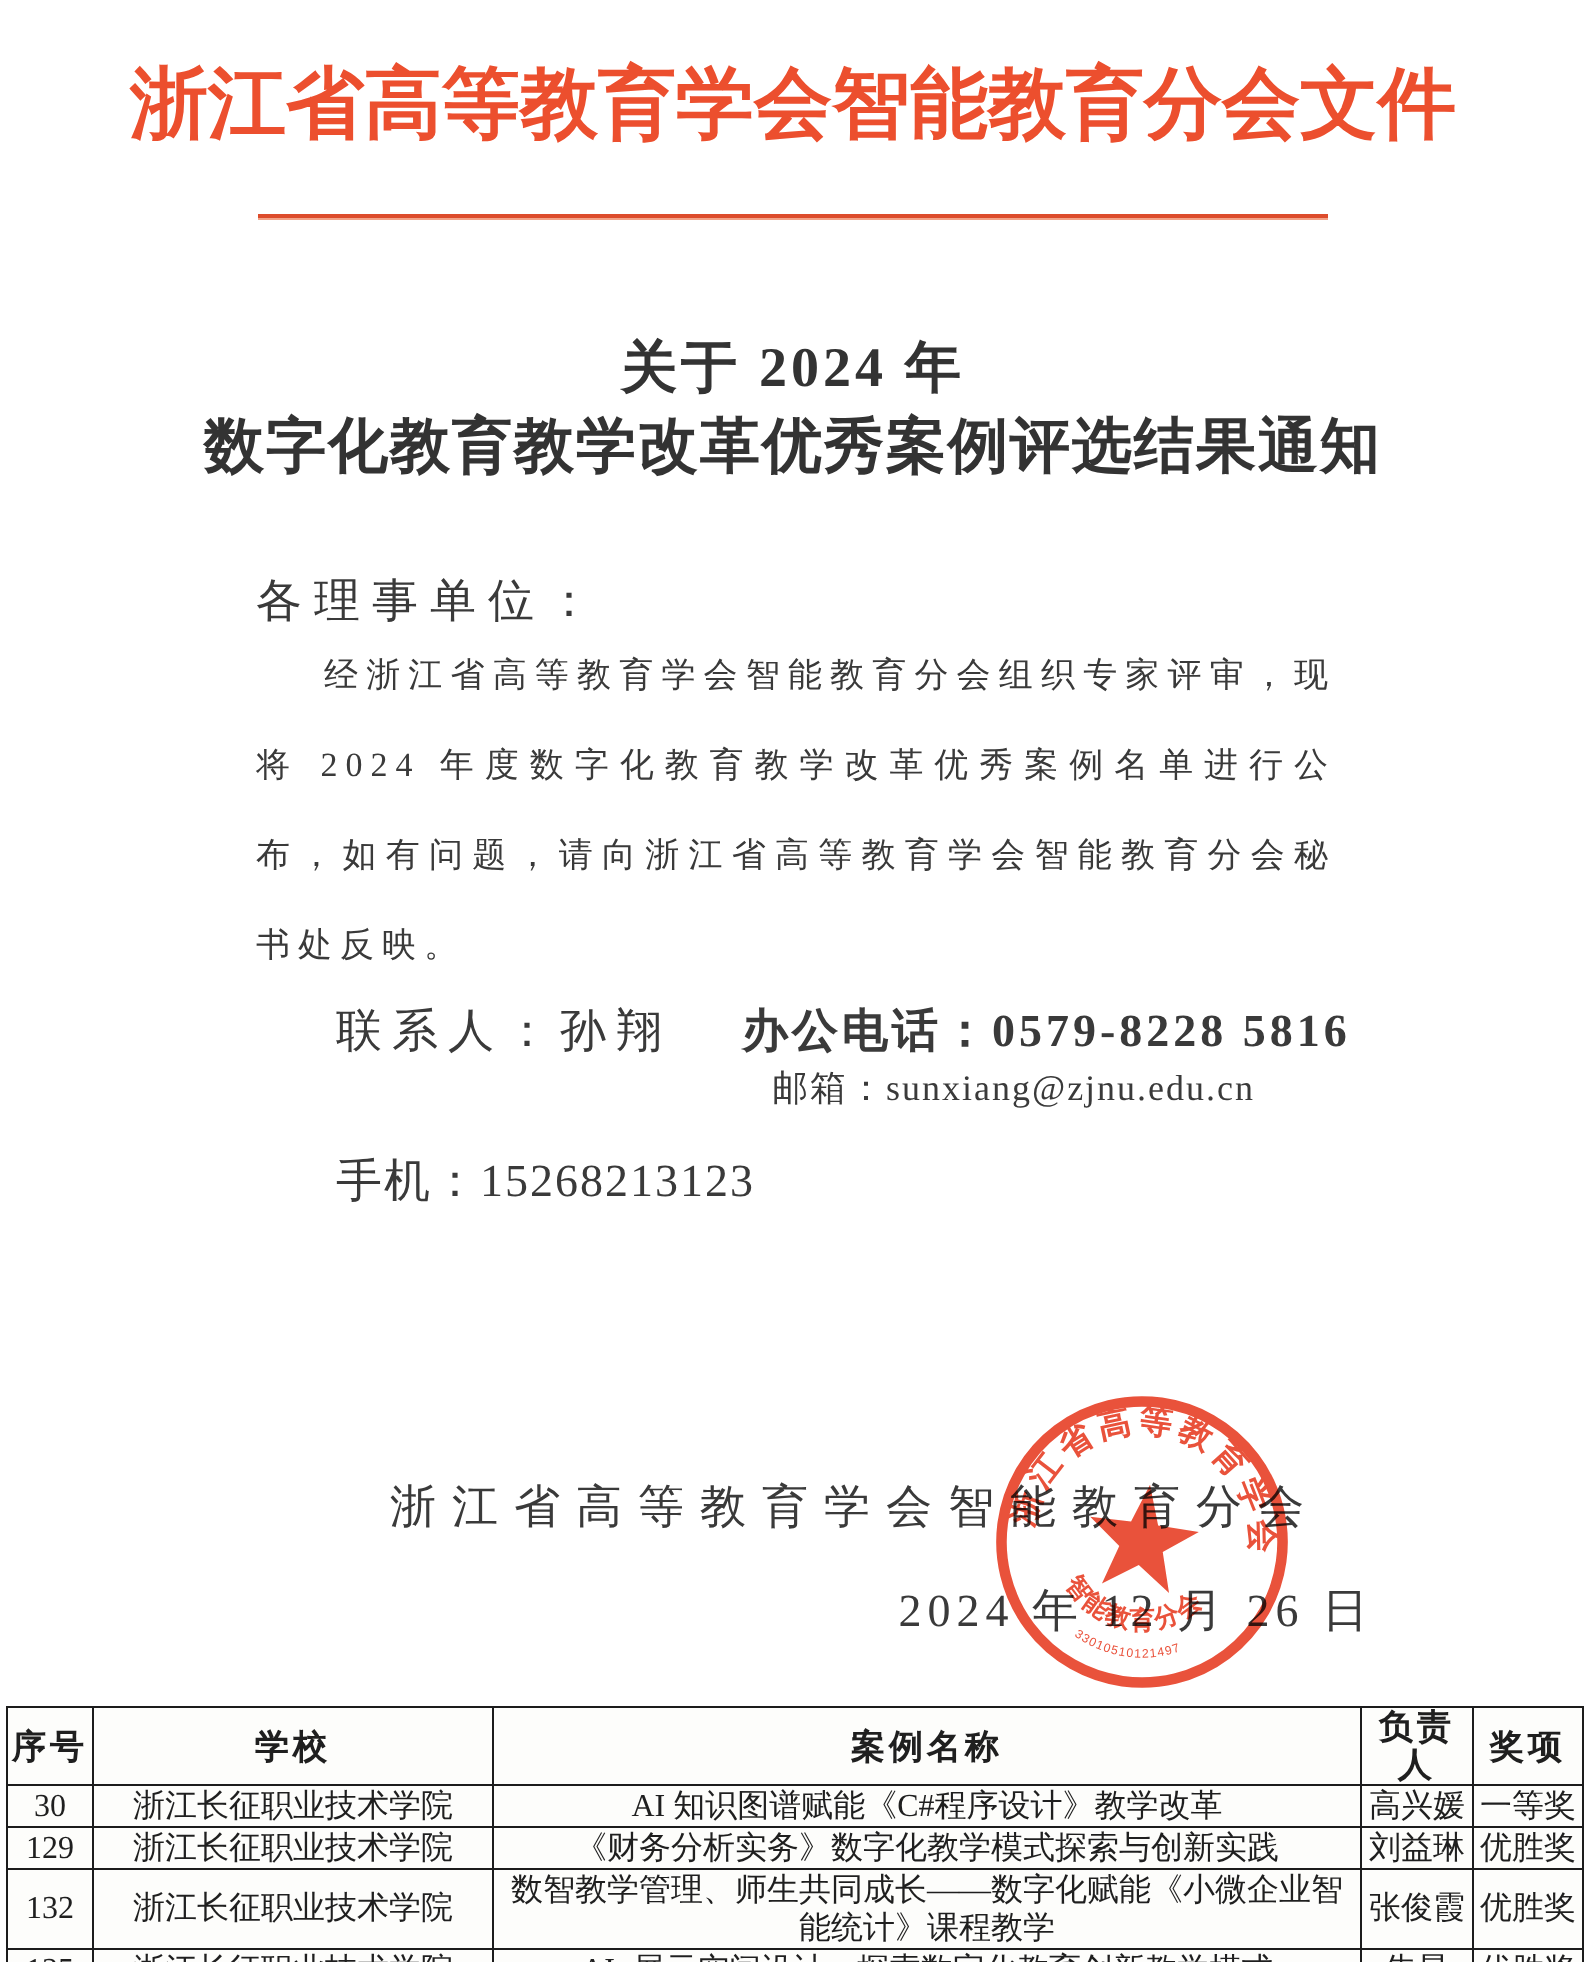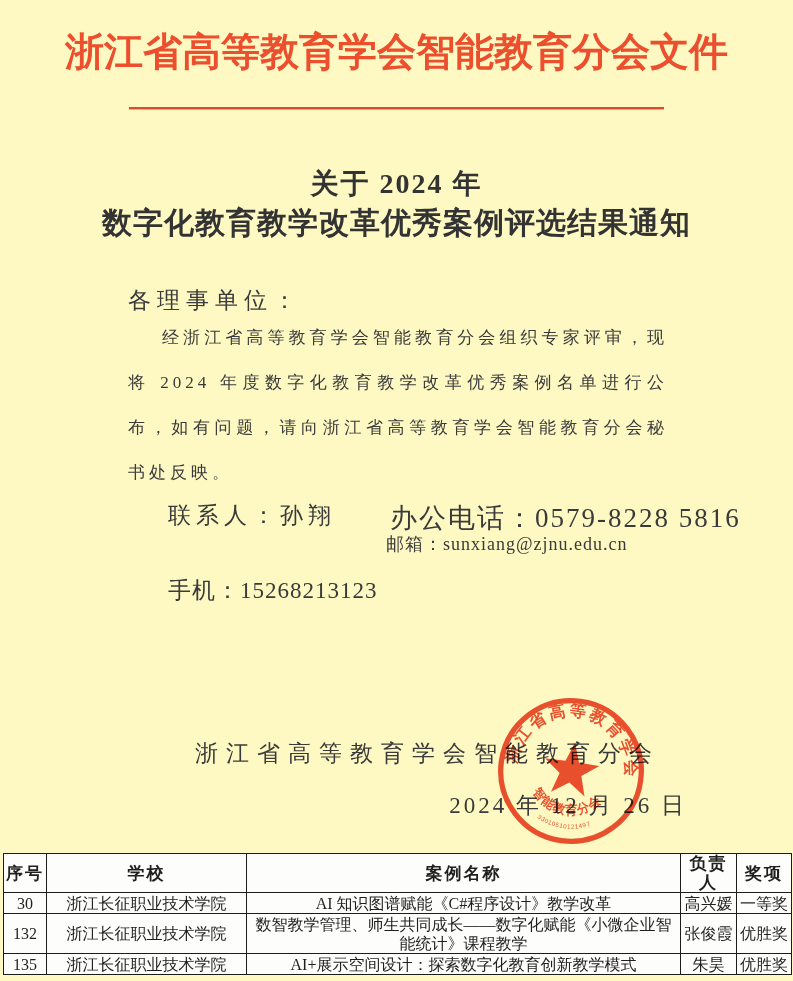--- a/index.html
+++ b/index.html
@@ -2,21 +2,21 @@
 <html><head>
 <meta charset="utf-8">
 <style>
   * { margin: 0; padding: 0; box-sizing: border-box; }
   html, body { background: #e9e7e2; }
   .page {
     position: relative;
     width: 793px;
     height: 981px;
     margin: 0 auto;
-    background: #fef9c3;
+    background: #ffffff;
     overflow: hidden;
     color: #2b2b2b;
     font-family: "Liberation Serif", "DejaVu Serif", serif;
   }
   .org-title {
     position: absolute;
     top: 25px; left: 0; width: 100%;
     text-align: center;
     font-family: "Liberation Sans", "DejaVu Sans", sans-serif;
     font-weight: 900;
@@ -70,21 +70,21 @@
     top: 315px; left: 128px;
     width: 540px;
     font-size: 17px;
     line-height: 45px;
     letter-spacing: 4px;
     text-indent: 2em;
     text-align: justify;
     color: #3a3a3a;
   }
   .contact-person { position: absolute; top: 500px; left: 168px; font-size: 23px; letter-spacing: 5px; color: #3a3a3a; }
-  .office-phone  { position: absolute; top: 500px; left: 390px; font-size: 27px; letter-spacing: 2px; color: #3a3a3a; }
+  .office-phone  { position: absolute; top: 500px; left: 371px; font-size: 23px; letter-spacing: 2px; color: #3a3a3a; font-weight: bold; }
   .mobile-phone  { position: absolute; top: 551px; left: 168px; font-size: 23px; letter-spacing: 1px; color: #3a3a3a; margin-top: 24px; }
   .email         { position: absolute; top: 532px; left: 386px; font-size: 18px; letter-spacing: 1px; color: #3a3a3a; }
   .signature-org {
     position: absolute;
     top: 738px; right: 133px;
     font-size: 23px;
     letter-spacing: 8px;
     color: #3a3a3a;
     white-space: nowrap;
   }
@@ -188,20 +188,27 @@
       <th>负责人</th>
       <th>奖项</th>
     </tr>
     <tr class="row-h1">
       <td>30</td>
       <td>浙江长征职业技术学院</td>
       <td>AI 知识图谱赋能《C#程序设计》教学改革</td>
       <td>高兴媛</td>
       <td>一等奖</td>
     </tr>
+    <tr class="row-h1">
+      <td>129</td>
+      <td>浙江长征职业技术学院</td>
+      <td>《财务分析实务》数字化教学模式探索与创新实践</td>
+      <td>刘益琳</td>
+      <td>优胜奖</td>
+    </tr>
     <tr class="row-h2">
       <td>132</td>
       <td>浙江长征职业技术学院</td>
       <td>数智教学管理、师生共同成长——数字化赋能《小微企业智能统计》课程教学</td>
       <td>张俊霞</td>
       <td>优胜奖</td>
     </tr>
     <tr class="row-h1">
       <td>135</td>
       <td>浙江长征职业技术学院</td>

